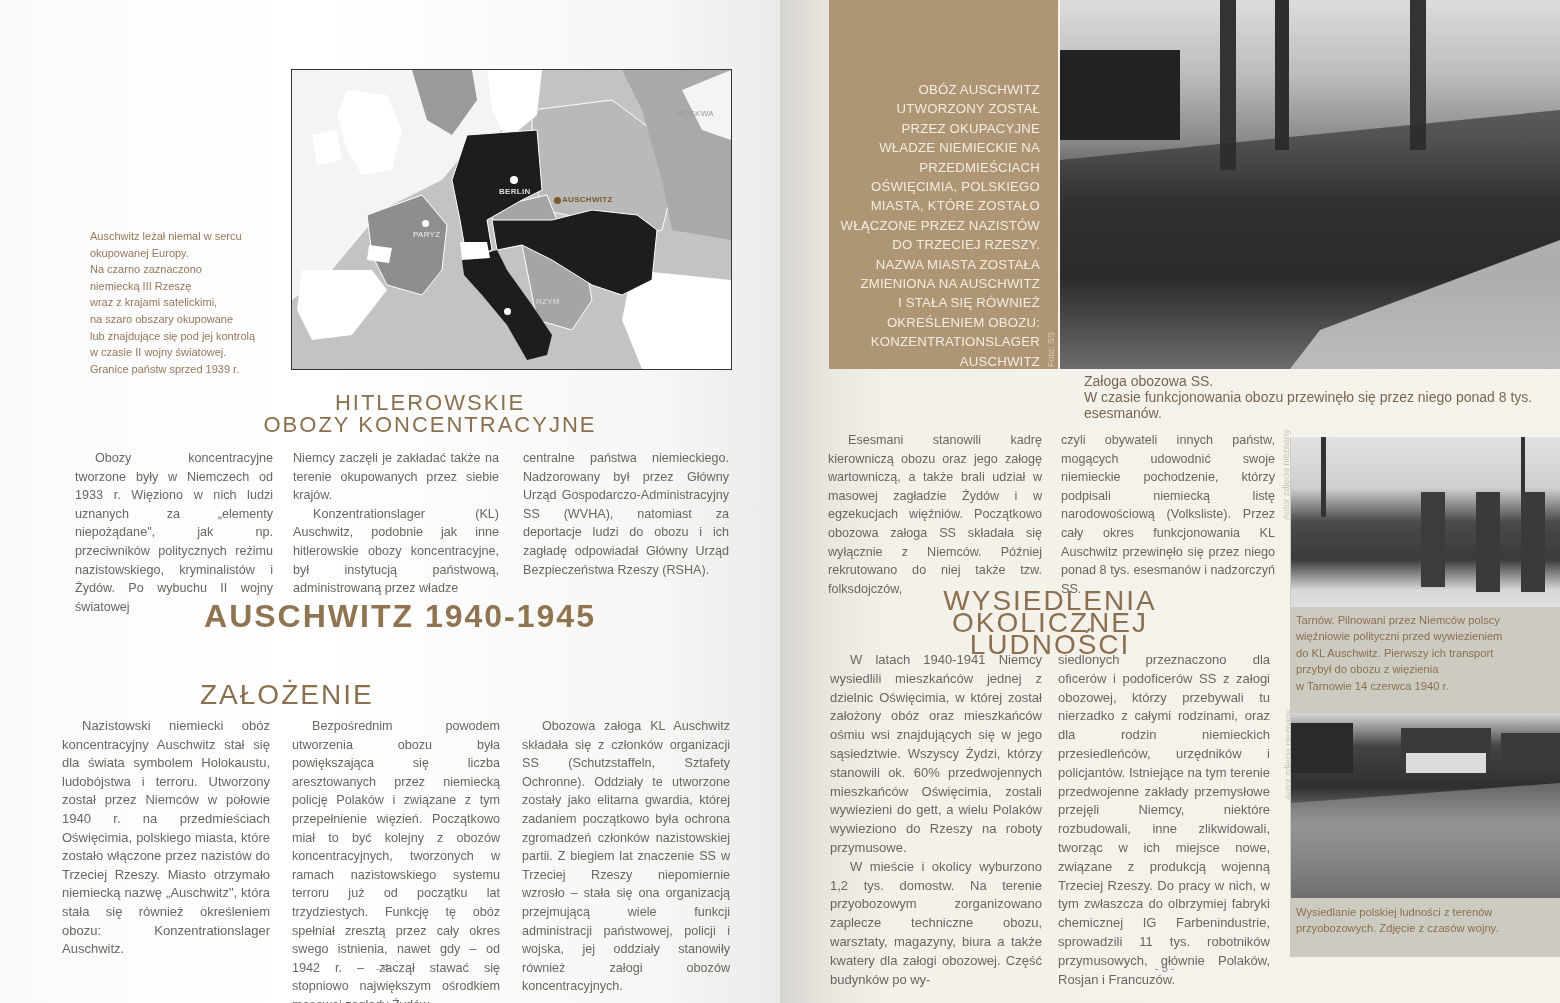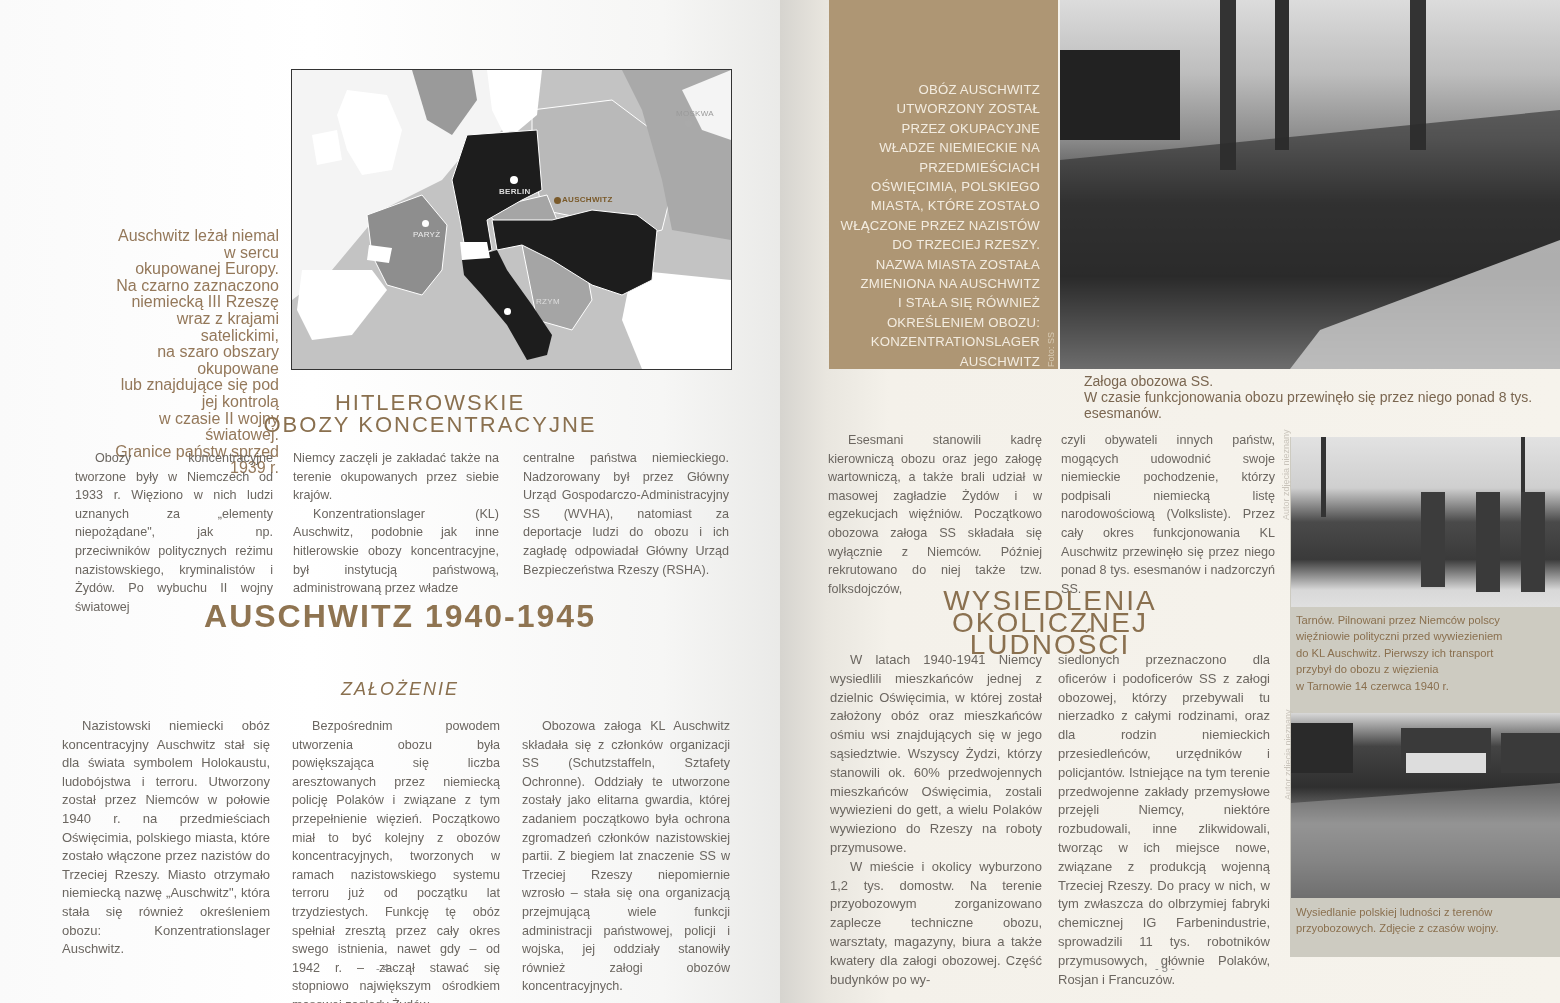--- a/index.html
+++ b/index.html
@@ -3,29 +3,29 @@
 <meta charset="utf-8">
 <style>
   html,body{margin:0;padding:0;}
   body{width:1560px;height:1003px;overflow:hidden;position:relative;font-family:"Liberation Sans","DejaVu Sans",sans-serif;background:#f2f1ef;}
   .page-left{position:absolute;left:0;top:0;width:780px;height:1003px;background:linear-gradient(to right,#fafafa 0%,#ffffff 40%,#f6f6f5 85%,#eaeae8 100%);}
   .page-right{position:absolute;left:780px;top:0;width:780px;height:1003px;background:linear-gradient(to right,#d6d4cf 0%,#e9e6df 6%,#f4f1ea 14%,#f6f3ec 100%);}
   .body-text{color:#6b6660;font-size:12.6px;line-height:18.6px;text-align:justify;margin:0;}
   .body-text p{margin:0;text-indent:20px;}
 
   
-  .map-caption{position:absolute;left:109px;top:228px;width:170px;text-align:right;font-size:16px;line-height:16.6px;color:#94785a;}
+  .map-caption{position:absolute;left:90px;top:228px;width:170px;text-align:left;font-size:11px;line-height:16.6px;color:#94785a;}
   .map{position:absolute;left:291px;top:69px;width:439px;height:299px;border:1.5px solid #333;background:#f5f5f5;overflow:hidden;}
   .map svg{position:absolute;left:0;top:0;}
   .map-label{position:absolute;font-size:8px;letter-spacing:0.3px;}
 
   .h-hitler{position:absolute;left:150px;top:392px;width:560px;text-align:center;font-size:22px;line-height:22px;letter-spacing:2px;color:#8a704f;}
   .col{position:absolute;}
   .h-main{position:absolute;left:60px;top:600px;width:680px;text-align:center;font-size:32px;line-height:32px;font-weight:bold;letter-spacing:2px;color:#8f7451;}
-  .h-sub{position:absolute;left:200px;top:679px;width:400px;text-align:center;font-size:18px;letter-spacing:2px;color:#8a704f;font-style:italic;}
+  .h-sub{position:absolute;left:200px;top:679px;width:400px;font-size:28px;letter-spacing:2px;color:#8a704f;}
 
   .page-num{position:absolute;font-size:11px;color:#888;}
 
   
   .quote-box{position:absolute;left:829px;top:0;width:229px;height:369px;background:#ae9674;}
   .quote-text{position:absolute;right:18px;top:80px;width:210px;text-align:right;color:#f3ece0;font-size:13.2px;line-height:19.4px;letter-spacing:0.2px;}
   .photo{position:absolute;overflow:hidden;}
   .credit{position:absolute;font-size:9px;color:#d8cbb4;transform:rotate(-90deg);transform-origin:left top;white-space:nowrap;}
   .credit-light{color:#c9c4bb;}
   .caption-top{position:absolute;left:1084px;top:373px;width:480px;font-size:14px;line-height:16px;color:#7a6650;}

